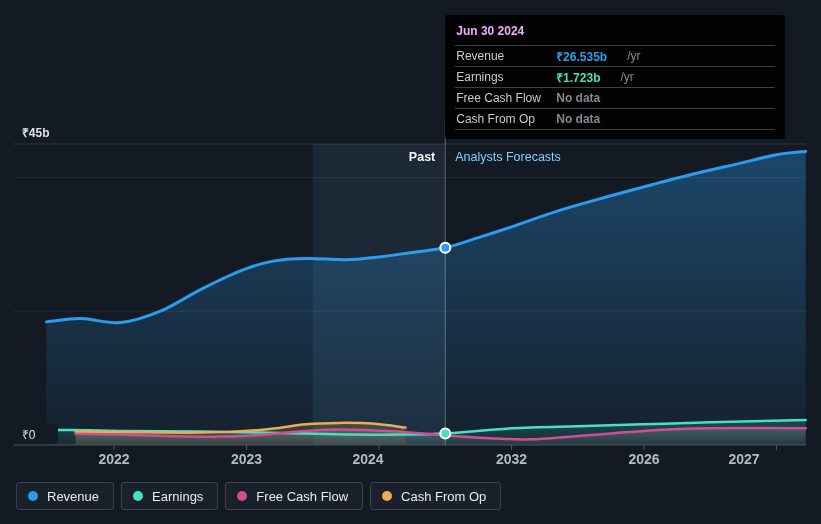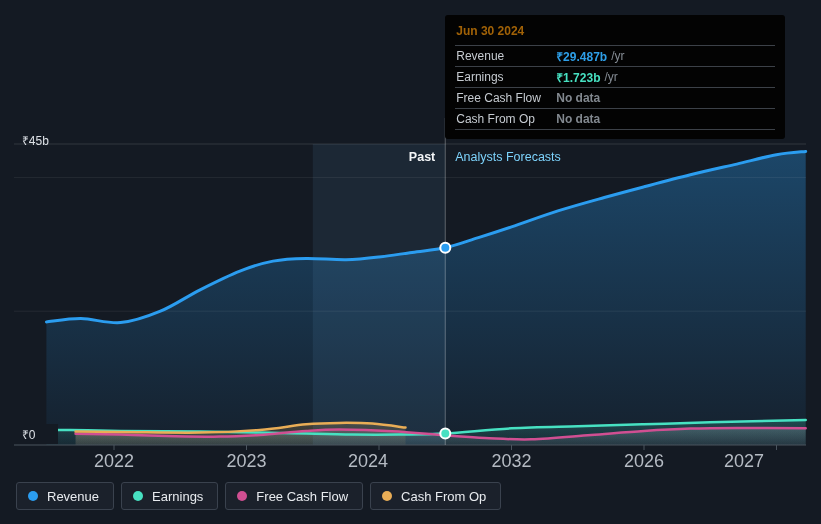--- a/index.html
+++ b/index.html
@@ -3,35 +3,35 @@
 <meta charset="utf-8">
 <style>
   html,body{margin:0;padding:0;background:#141a23;}
   #app{position:relative;width:821px;height:524px;background:#141a23;overflow:hidden;
        font-family:"Liberation Sans",sans-serif;-webkit-font-smoothing:antialiased;}
   #plot-svg{position:absolute;left:0;top:0;}
 
   
   .tooltip{position:absolute;top:15px;width:340px;box-sizing:border-box;background:#030303;
            border-radius:3px;padding:7px 10px 9px 10px;z-index:5;}
-  .tt-title{font-size:12px;font-weight:bold;color:#a16207;padding:2px 0 7px 1px;}
+  .tt-title{font-size:12px;font-weight:bold;color:#f0abfc;padding:2px 0 7px 1px;}
   .tt-rows{border-bottom:1px solid #3c4148;}
   .tt-row{display:flex;align-items:center;border-top:1px solid #3c4148;padding:3px 1px;height:14px;font-size:12px;}
   .tt-label{width:100px;color:#c6cbd1;}
   .tt-value{font-weight:bold;}
-  .tt-suffix{color:#858c94;margin-left:4px;font-weight:normal;}
+  .tt-suffix{color:#858c94;margin-left:20px;font-weight:normal;}
 
   
   .phase-label{position:absolute;top:150px;font-size:12.5px;white-space:nowrap;z-index:3;}
   .phase-past{color:#f3f5f7;font-weight:bold;transform:translateX(-100%);}
   .phase-forecast{color:#7dd3fc;}
   .y-label{position:absolute;font-size:12px;color:#dde1e6;z-index:3;}
-  .y-max{left:22px;top:132px;}
+  .y-max{left:22px;top:124px;font-weight:bold;}
   .y-zero{left:0;top:424px;width:58px;height:20px;background:#141a23;display:flex;align-items:center;padding-left:22px;box-sizing:border-box;}
-  .x-label{position:absolute;top:451px;transform:translateX(-50%);font-size:18px;color:#b5bbc3;z-index:3;}
+  .x-label{position:absolute;top:451px;transform:translateX(-50%);font-size:14px;color:#b5bbc3;z-index:3;font-weight:bold;}
 
   
   .legend{position:absolute;left:16px;top:482px;display:flex;gap:7px;z-index:4;}
   .legend-item{display:flex;align-items:center;gap:9px;height:28px;box-sizing:border-box;
                padding:0 14px 0 11px;border:1px solid #3a424e;border-radius:3px;background:#1b212b;
                font-size:13px;color:#e8ebef;cursor:pointer;}
   .legend-dot{width:10px;height:10px;border-radius:50%;}
 </style>
 </head>
 <body>
@@ -85,21 +85,21 @@
   <div class="y-label y-zero">₹0</div>
 
   <div class="phase-label phase-past" id="past-label" style="left: 435.25px;">Past</div>
   <div class="phase-label phase-forecast" id="forecast-label" style="left: 455.25px;">Analysts Forecasts</div>
 
   <div class="tooltip" id="tooltip" style="left: 445.25px;">
     <div class="tt-title">Jun 30 2024</div>
     <div class="tt-rows">
       <div class="tt-row">
         <span class="tt-label">Revenue</span>
-        <span class="tt-value" style="color: rgb(46, 159, 232);">₹29.487b</span>
+        <span class="tt-value" style="color: rgb(46, 159, 232);">₹26.535b</span>
         <span class="tt-suffix">/yr</span>
       </div>
       <div class="tt-row">
         <span class="tt-label">Earnings</span>
         <span class="tt-value" style="color: rgb(71, 225, 194);">₹1.723b</span>
         <span class="tt-suffix">/yr</span>
       </div>
       <div class="tt-row">
         <span class="tt-label">Free Cash Flow</span>
         <span class="tt-value" style="color: rgb(130, 136, 143);">No data</span>

